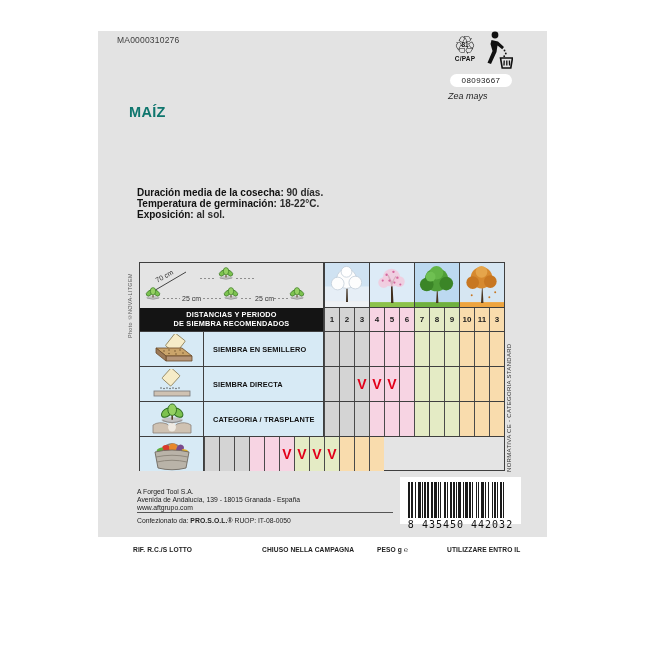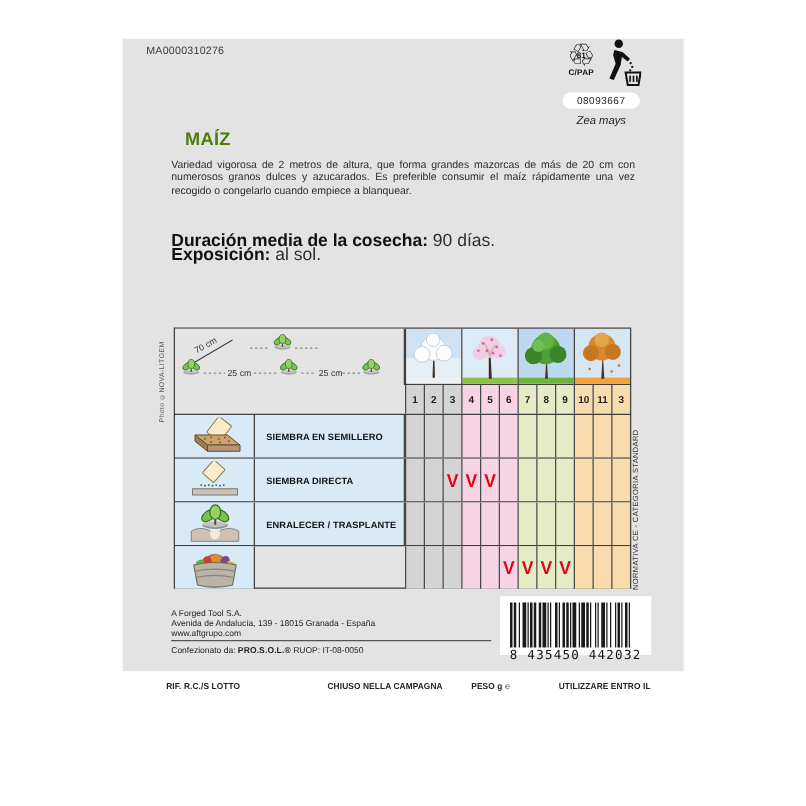--- a/index.html
+++ b/index.html
@@ -10,43 +10,43 @@
   .ref-code{left:19px;top:4px;font-size:8.5px;color:#3c3c3c;letter-spacing:.2px;}
 
   
   .icons-block{left:350px;top:1px;width:66px;height:70px;}
   .recycle{position:absolute;left:2px;top:0;width:30px;text-align:center;color:#111;}
   .recycle .glyph{font-size:25px;line-height:26px;display:block;}
   .recycle .num{position:absolute;left:0;top:9px;width:30px;text-align:center;font-size:6.5px;font-weight:bold;}
   .recycle .mat{display:block;font-size:6.5px;font-weight:bold;margin-top:-3px;letter-spacing:.2px;}
   .tidyman{position:absolute;left:38px;top:-1px;}
   .pill{left:352px;top:43px;width:62px;height:13px;background:#ffffff;border-radius:7px;display:flex;align-items:center;justify-content:center;font-size:8px;color:#222;letter-spacing:.4px;}
-  .latin{left:350px;top:60px;width:66px;text-align:center;font-style:italic;font-size:9px;color:#222;}
-
-  .title{left:50px;top:73px;font-size:14.5px;font-weight:bold;color:#4d7c0f;letter-spacing:.3px;}
+  .latin{left:350px;top:60px;width:66px;font-style:italic;font-size:9px;color:#222;}
+
+  .title{left:31px;top:73px;font-size:14.5px;font-weight:bold;color:#0f766e;letter-spacing:.3px;}
   .desc{left:39px;top:95px;width:371px;font-size:8.4px;line-height:10.3px;color:#2c2c2c;text-align:justify;}
-  .specs{left:39px;top:156px;font-size:14px;line-height:11px;color:#2c2c2c;}
+  .specs{left:39px;top:156px;font-size:10px;line-height:11px;color:#2c2c2c;font-weight:bold;}
   .specs b{color:#111;}
 
   .banner{left:43px;top:212px;width:361px;height:16px;background:#e2001a;color:#ffffff;font-size:9.3px;font-weight:bold;display:flex;align-items:center;justify-content:center;letter-spacing:.2px;}
 
   .photo-credit{left:29px;top:233px;height:74px;writing-mode:vertical-rl;transform:rotate(180deg);font-size:5.5px;color:#5a5a5a;letter-spacing:.3px;}
 
   
   .cal{left:41px;top:231px;width:366px;height:209px;border:1px solid #3f3f3f;box-sizing:border-box;background:#e4e4e4;}
   .diagram{position:absolute;left:0;top:0;width:184px;height:45px;border-right:1px solid #3f3f3f;box-sizing:border-box;background:#e4e4e4;}
   .blackbar{position:absolute;left:0;top:45px;width:184px;height:23px;background:#141414;color:#fff;display:flex;flex-direction:column;align-items:center;justify-content:center;box-sizing:border-box;border-right:1px solid #3f3f3f;}
   .blackbar span{font-size:7.3px;font-weight:bold;line-height:8.5px;letter-spacing:.2px;}
   .seasons{position:absolute;left:184px;top:0;width:180px;height:45px;display:flex;}
   .season{width:45px;height:45px;box-sizing:border-box;border-left:1px solid #3f3f3f;border-bottom:1px solid #3f3f3f;}
   .mrow{position:absolute;left:184px;display:flex;}
   .mrow.header{top:45px;height:23px;}
   .mcell{width:15px;height:100%;box-sizing:border-box;border-left:1px solid #4a4a4a;display:flex;align-items:center;justify-content:center;font-size:8px;font-weight:bold;color:#1c1c1c;}
   .q0{background:#d4d4d4;} .q1{background:#f7d4e3;} .q2{background:#e4ebc5;} .q3{background:#f9dcad;}
-  .drow{position:absolute;left:0;width:364px;height:35px;display:flex;border-top:1px solid #3f3f3f;box-sizing:border-box;justify-content:space-between;}
+  .drow{position:absolute;left:0;width:364px;height:35px;display:flex;border-top:1px solid #3f3f3f;box-sizing:border-box;}
   .r0{top:68px;} .r1{top:103px;} .r2{top:138px;} .r3{top:173px;}
   .icell{width:64px;height:100%;background:#d7eaf5;box-sizing:border-box;border-right:1px solid #3f3f3f;display:flex;align-items:center;justify-content:center;}
   .lcell{width:120px;height:100%;background:#d7eaf5;box-sizing:border-box;border-right:1px solid #3f3f3f;display:flex;align-items:center;font-size:7.4px;font-weight:bold;color:#111;padding-left:9px;letter-spacing:.1px;}
   .mcells{display:flex;width:180px;height:100%;}
   .check{font-size:14px;font-weight:900;color:#e2001a;transform:scaleY(1.05);line-height:1;}
 
   .side-note{left:408px;top:299px;height:142px;writing-mode:vertical-rl;transform:rotate(180deg);font-size:6px;color:#333;letter-spacing:.3px;text-align:left;}
 
   .address{left:39px;top:457px;font-size:6.8px;line-height:8px;color:#222;}
   .rule{left:39px;top:481px;width:256px;border-top:1px solid #555;}
@@ -103,25 +103,25 @@
       <line x1="23.4" y1="29.5" x2="23.6" y2="34.5" stroke="#111" stroke-width="1.3"></line>
     </svg>
   </div>
 
   <div class="abs pill">08093667</div>
   <div class="abs latin">Zea mays</div>
 
   <div class="abs title">MAÍZ</div>
 
   <div class="abs desc">
-    <div>Variedad vigorosa de 2 metros de altura, que forma grandes mazorcas de más de 20 cm con numerosos granos dulces y azucarados. Es preferible consumir el maíz rápidamente una vez recogido o congelarlo cuando empiece a blanquear.</div>
   </div>
 
   <div class="abs specs">
     <div><b>Duración media de la cosecha:</b><span> 90 días.</span></div>
+    <div><b>Temperatura de germinación:</b><span> 18-22°C.</span></div>
     <div><b>Exposición:</b><span> al sol.</span></div>
   </div>
 
 
   <div class="abs photo-credit">Photo ©NOVA-LITGEM</div>
 
   <div class="abs cal">
 
     <div class="diagram">
       <svg width="183" height="44" viewBox="0 0 183 44">
@@ -135,20 +135,24 @@
         <use href="#plantdef" x="150" y="24"></use>
         <line x1="23" y1="35.5" x2="40" y2="35.5" stroke="#777" stroke-width=".8" stroke-dasharray="2,2"></line>
         <line x1="63" y1="35.5" x2="82" y2="35.5" stroke="#777" stroke-width=".8" stroke-dasharray="2,2"></line>
         <text class="dg-text" x="42" y="38">25 cm</text>
         <line x1="101" y1="35.5" x2="113" y2="35.5" stroke="#777" stroke-width=".8" stroke-dasharray="2,2"></line>
         <line x1="134" y1="35.5" x2="148" y2="35.5" stroke="#777" stroke-width=".8" stroke-dasharray="2,2"></line>
         <text class="dg-text" x="115" y="38">25 cm</text>
       </svg>
     </div>
 
+    <div class="blackbar">
+      <span>DISTANCIAS Y PERIODO</span>
+      <span>DE SIEMBRA RECOMENDADOS</span>
+    </div>
 
     <div class="seasons">
       <svg class="season" viewBox="0 0 45 45">
         <rect width="45" height="39" fill="#cfe2f2"></rect>
           <rect y="24" width="45" height="15" fill="#e6eef6"></rect>
         <rect y="39" width="45" height="6" fill="#eef1f4"></rect>
         <path d="M21.5 40 L23.5 40 L23 24 L22 24 Z" fill="#3f3020"></path>
         <circle cx="22" cy="16" r="10" fill="#fdfdfd" stroke="#c2cdd8" stroke-width=".8"></circle>
         <circle cx="13" cy="21" r="6.5" fill="#fdfdfd" stroke="#c2cdd8" stroke-width=".8"></circle>
         <circle cx="31" cy="20" r="6.5" fill="#fdfdfd" stroke="#c2cdd8" stroke-width=".8"></circle>
@@ -289,21 +293,21 @@
     <div class="drow r2">
       <div class="icell">
         <svg width="46" height="32" viewBox="0 0 46 32">
           <path d="M4 22 Q10 18 18 21 Q23 27 28 21 Q36 18 42 22 L42 30 L4 30 Z" fill="#cfc2b2" stroke="#8a8178" stroke-width=".8"></path>
           <ellipse cx="23" cy="24" rx="4" ry="4.5" fill="#efeae2"></ellipse>
           <g transform="translate(12,0) scale(1.6)">
               <use href="#plantdef"></use>
             </g>
         </svg>
       </div>
-      <div class="lcell">ENRALECER / TRASPLANTE</div>
+      <div class="lcell">CATEGORIA / TRASPLANTE</div>
       <div class="mcells">
           <div class="mcell q0"></div>
           <div class="mcell q0"></div>
           <div class="mcell q0"></div>
           <div class="mcell q1"></div>
           <div class="mcell q1"></div>
           <div class="mcell q1"></div>
           <div class="mcell q2"></div>
           <div class="mcell q2"></div>
           <div class="mcell q2"></div>

